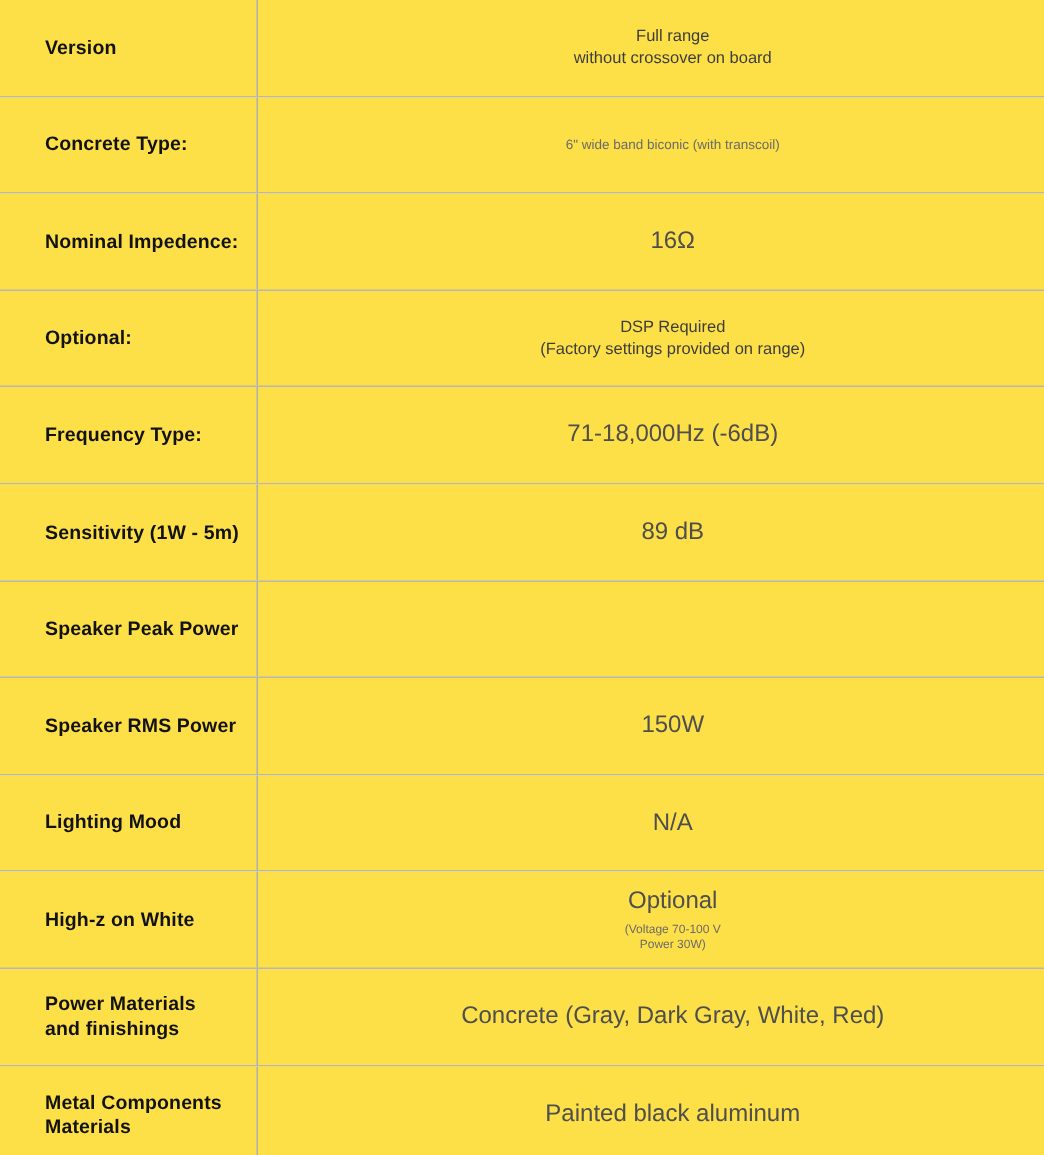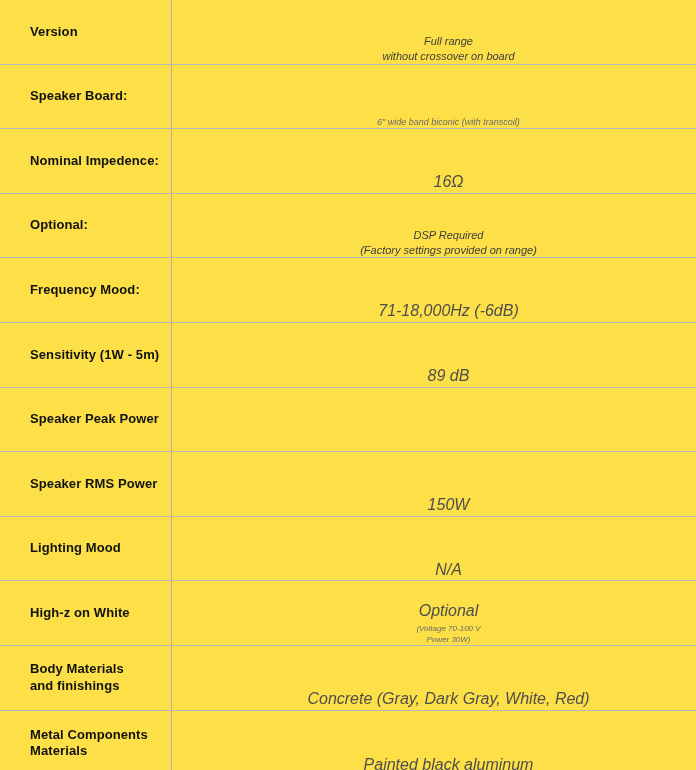--- a/index.html
+++ b/index.html
@@ -38,24 +38,23 @@
     color: #121212;
     letter-spacing: 0.1px;
     white-space: pre-line;
     line-height: 1.25;
   }
   .cell-value {
     flex: 1;
     display: flex;
     flex-direction: column;
     align-items: center;
-    justify-content: flex-end;
+    justify-content: center;
     text-align: center;
     padding: 0 10px;
-    font-style: italic;
   }
   .val {
     font-size: 16px;
     color: #4e4e4e;
     white-space: pre-line;
     line-height: 1.35;
   }
   .v-md { font-size: 11px; color: #3d3d3d; }
   .v-sm { font-size: 9px;  color: #6a6a6a; }
   .note {
@@ -73,21 +72,21 @@
 
   <div class="row">
     <div class="cell-label">Version</div>
     <div class="cell-value">
       <div class="val v-md">Full range
 without crossover on board</div>
     </div>
   </div>
 
   <div class="row">
-    <div class="cell-label">Speaker Board:</div>
+    <div class="cell-label">Concrete Type:</div>
     <div class="cell-value">
       <div class="val v-sm">6" wide band biconic (with transcoil)</div>
     </div>
   </div>
 
   <div class="row">
     <div class="cell-label">Nominal Impedence:</div>
     <div class="cell-value">
       <div class="val">16Ω</div>
     </div>
@@ -95,21 +94,21 @@
 
   <div class="row">
     <div class="cell-label">Optional:</div>
     <div class="cell-value">
       <div class="val v-md">DSP Required
 (Factory settings provided on range)</div>
     </div>
   </div>
 
   <div class="row">
-    <div class="cell-label">Frequency Mood:</div>
+    <div class="cell-label">Frequency Type:</div>
     <div class="cell-value">
       <div class="val">71-18,000Hz (-6dB)</div>
     </div>
   </div>
 
   <div class="row">
     <div class="cell-label">Sensitivity (1W - 5m)</div>
     <div class="cell-value">
       <div class="val">89 dB</div>
     </div>
@@ -136,21 +135,21 @@
   <div class="row">
     <div class="cell-label">High-z on White</div>
     <div class="cell-value">
       <div class="val">Optional</div>
       <div class="note">(Voltage 70-100 V
 Power 30W)</div>
     </div>
   </div>
 
   <div class="row">
-    <div class="cell-label">Body Materials
+    <div class="cell-label">Power Materials
 and finishings</div>
     <div class="cell-value">
       <div class="val">Concrete (Gray, Dark Gray, White, Red)</div>
     </div>
   </div>
 
   <div class="row">
     <div class="cell-label">Metal Components
 Materials</div>
     <div class="cell-value">

